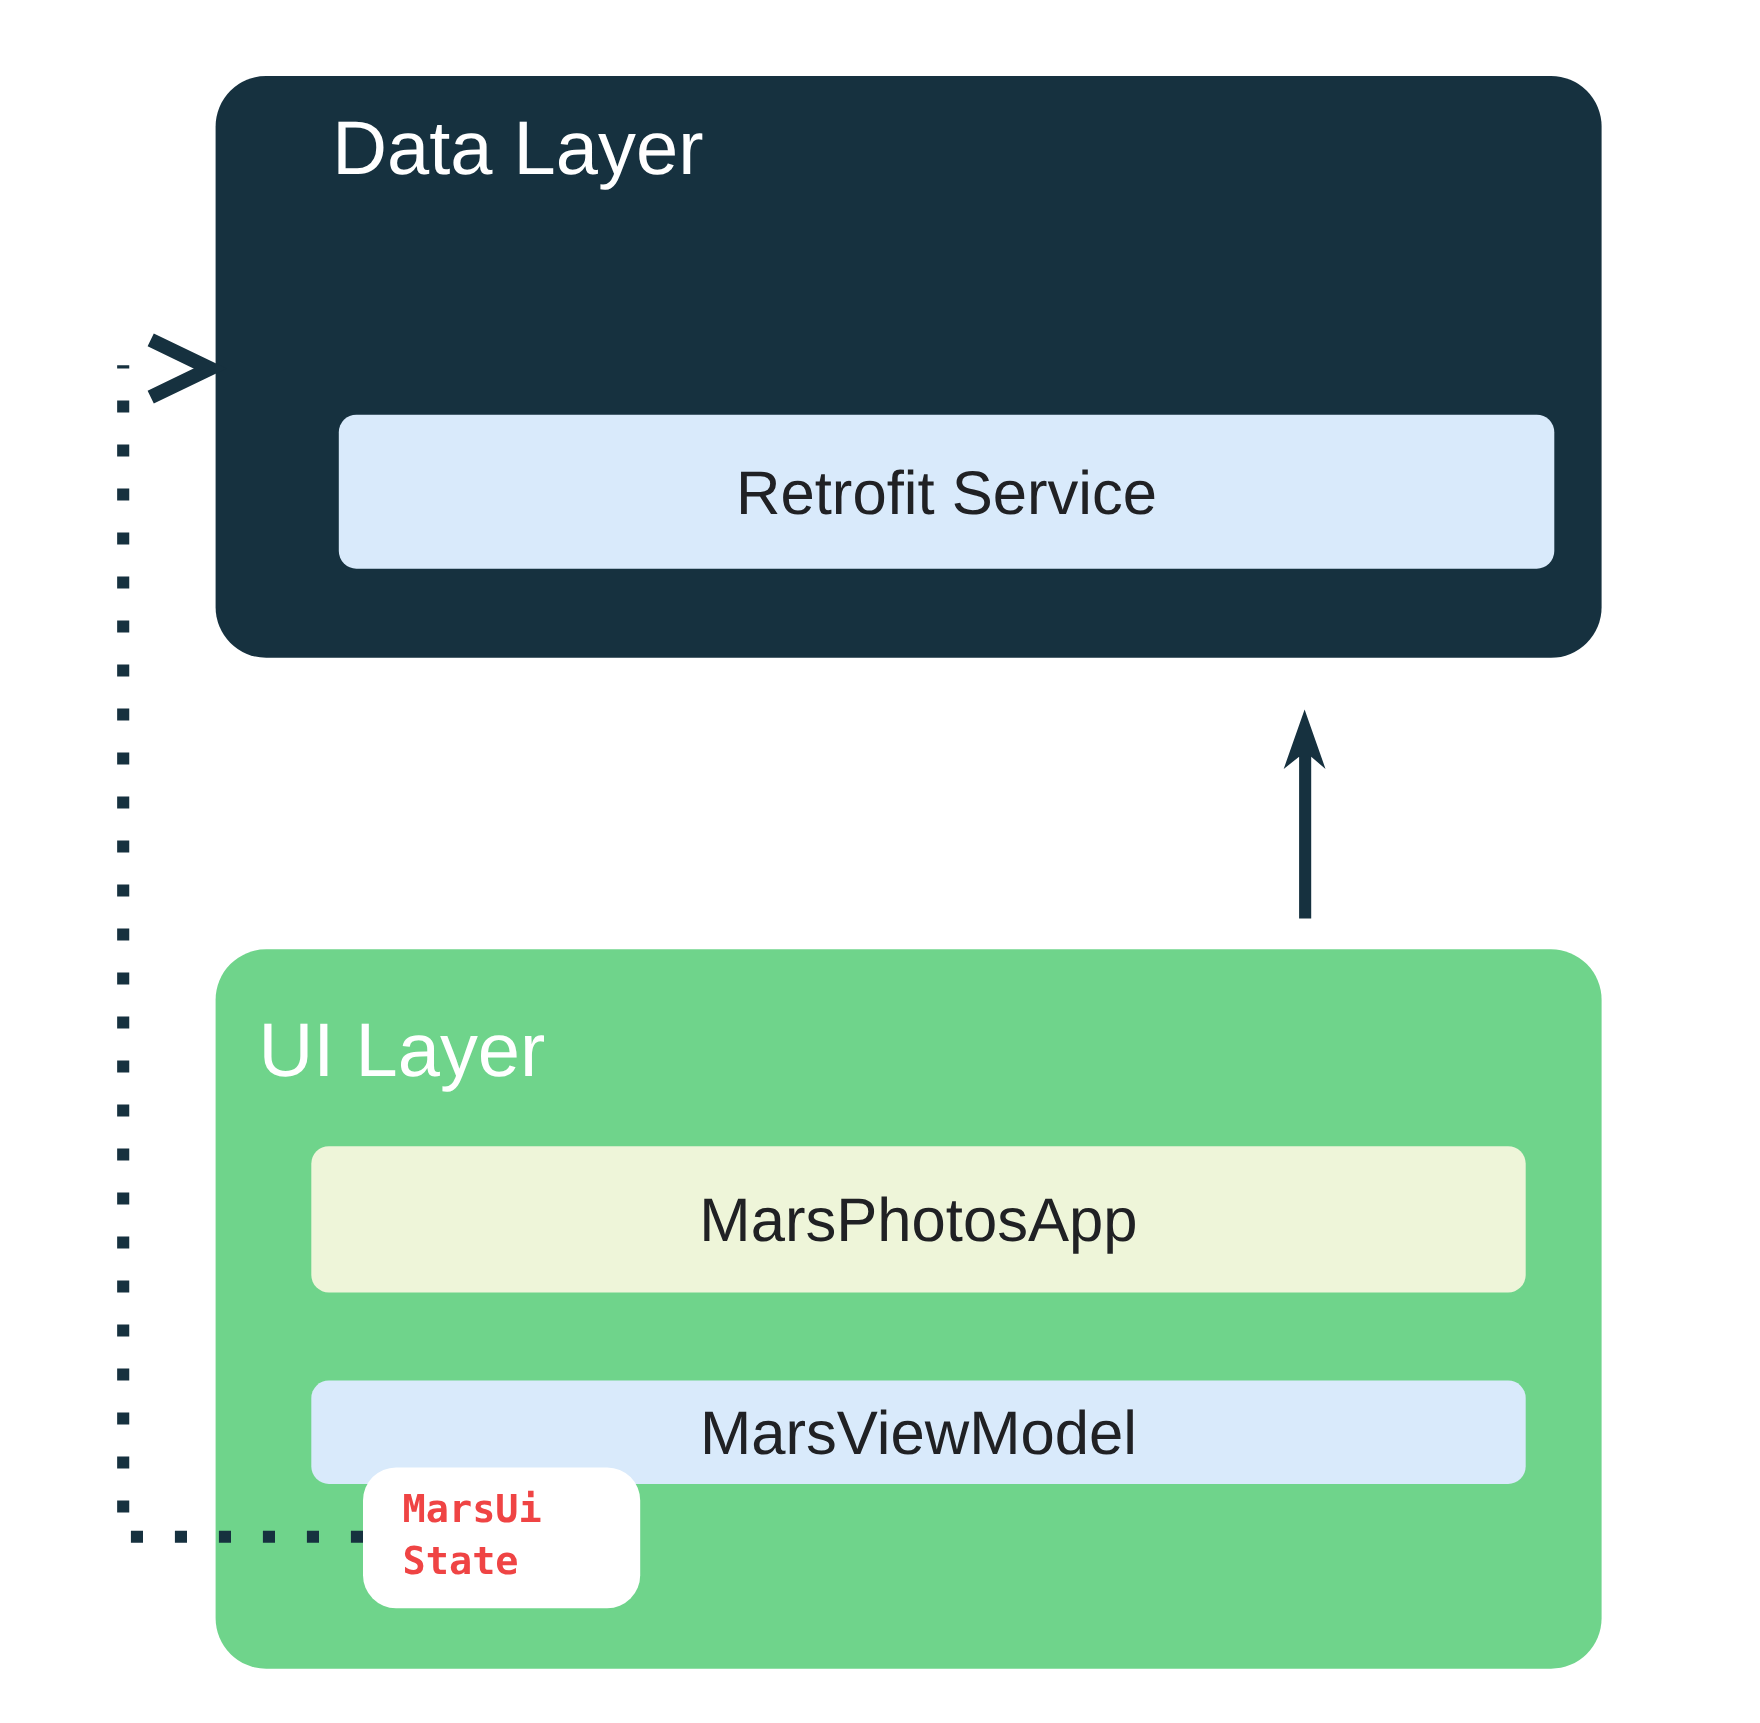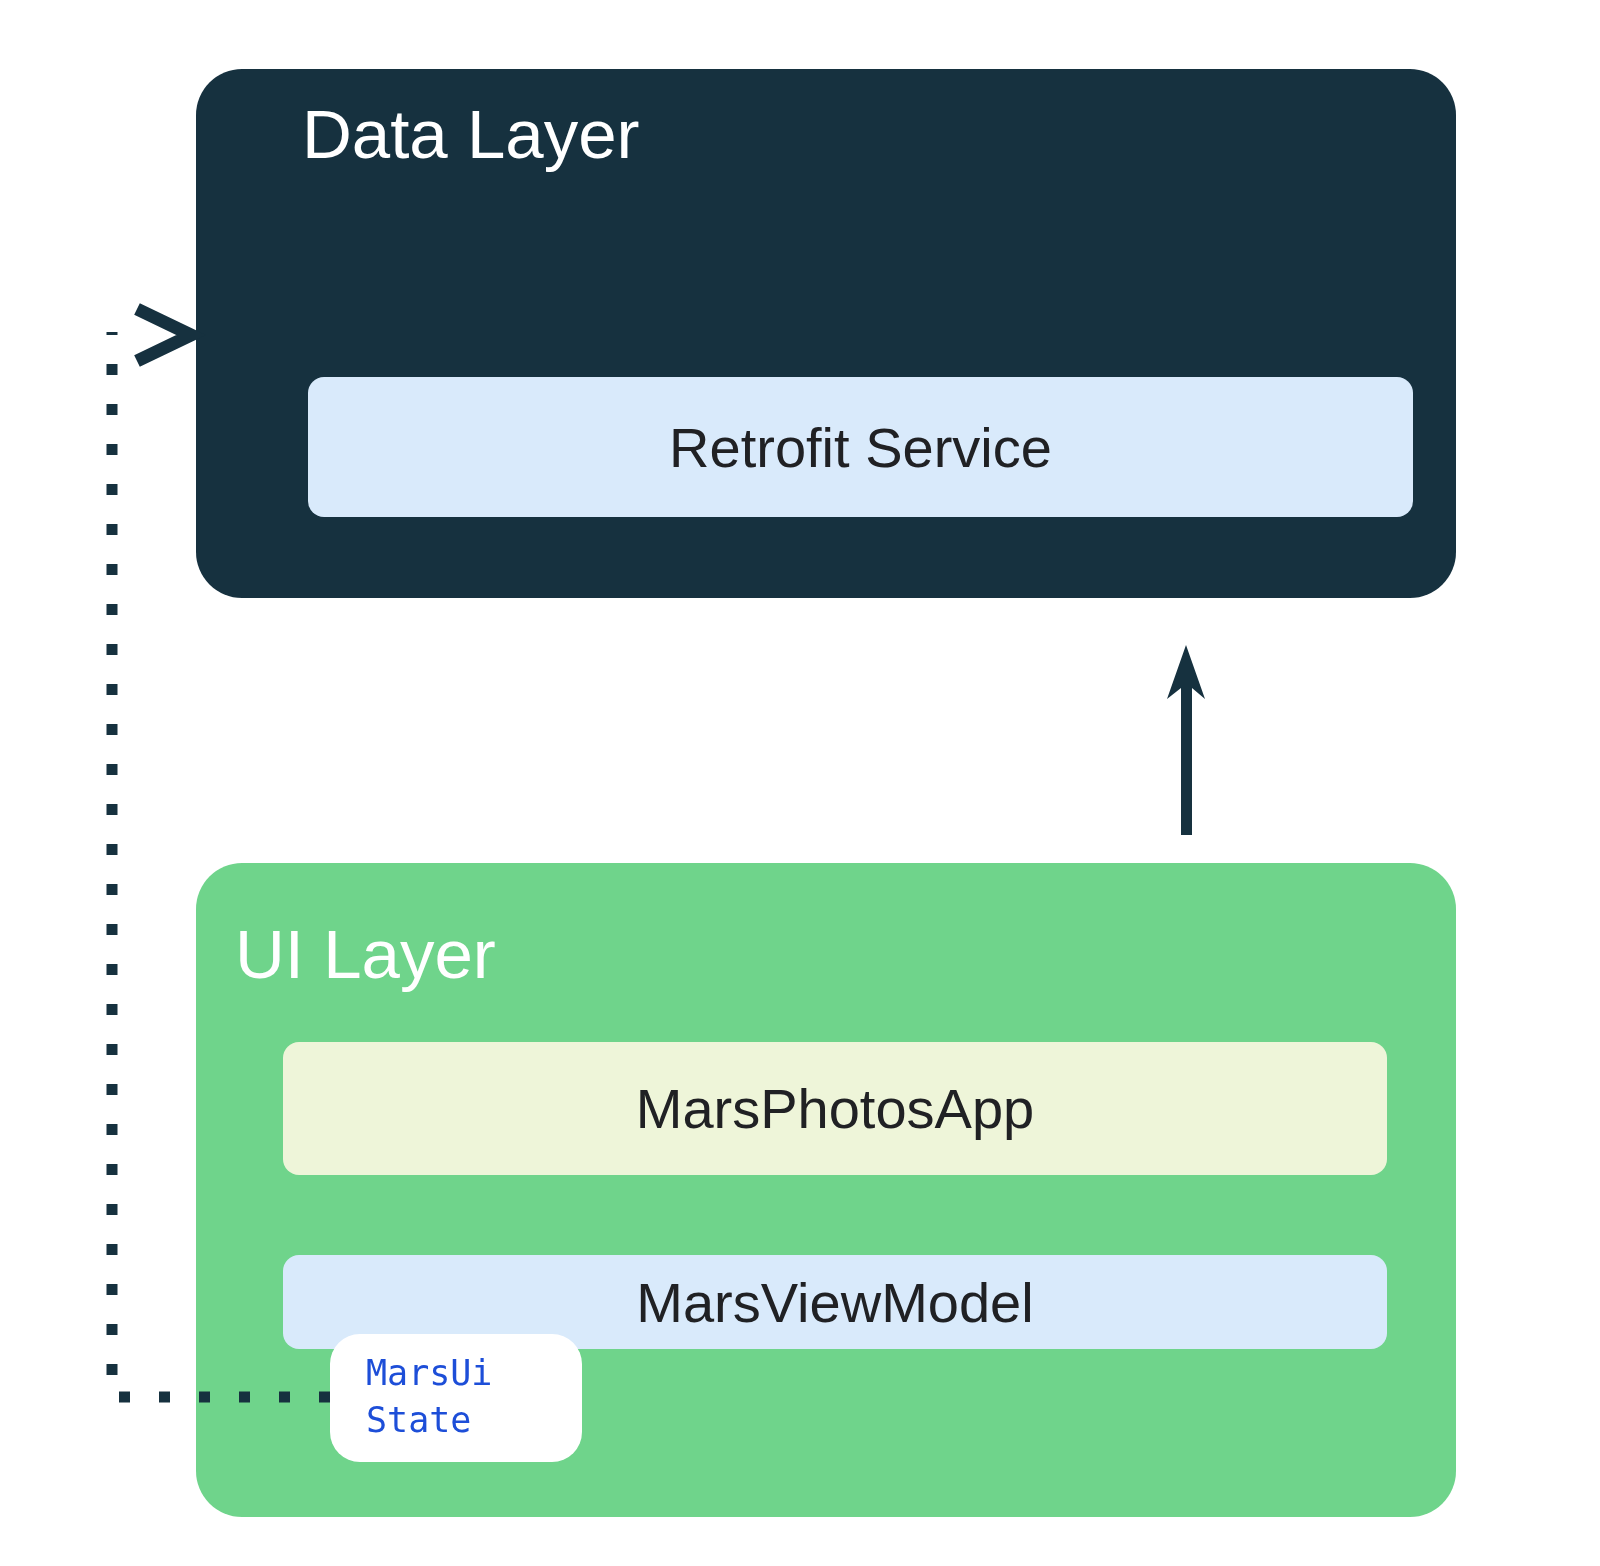--- a/index.html
+++ b/index.html
@@ -104,23 +104,24 @@
     background: #ffffff;
     border-radius: 30px;
     z-index: 4;
     box-sizing: border-box;
     padding: 16px 0 0 36px;
   }
   .mono-label {
     font-family: "DejaVu Sans Mono", monospace;
     font-size: 35px;
     line-height: 47px;
-    color: #1d4ed8;
+    color: #ef4444;
     display: block;
     white-space: nowrap;
+    font-weight: bold;
   }
 </style>
 </head>
 <body>
 
 <div class="canvas">
 
   <svg class="connectors" viewBox="0 0 1600 1566">
 
     <path d="M 330 1397 H 112 V 332" stroke="#16313F" stroke-width="11" stroke-dasharray="11 29" fill="none"></path>

